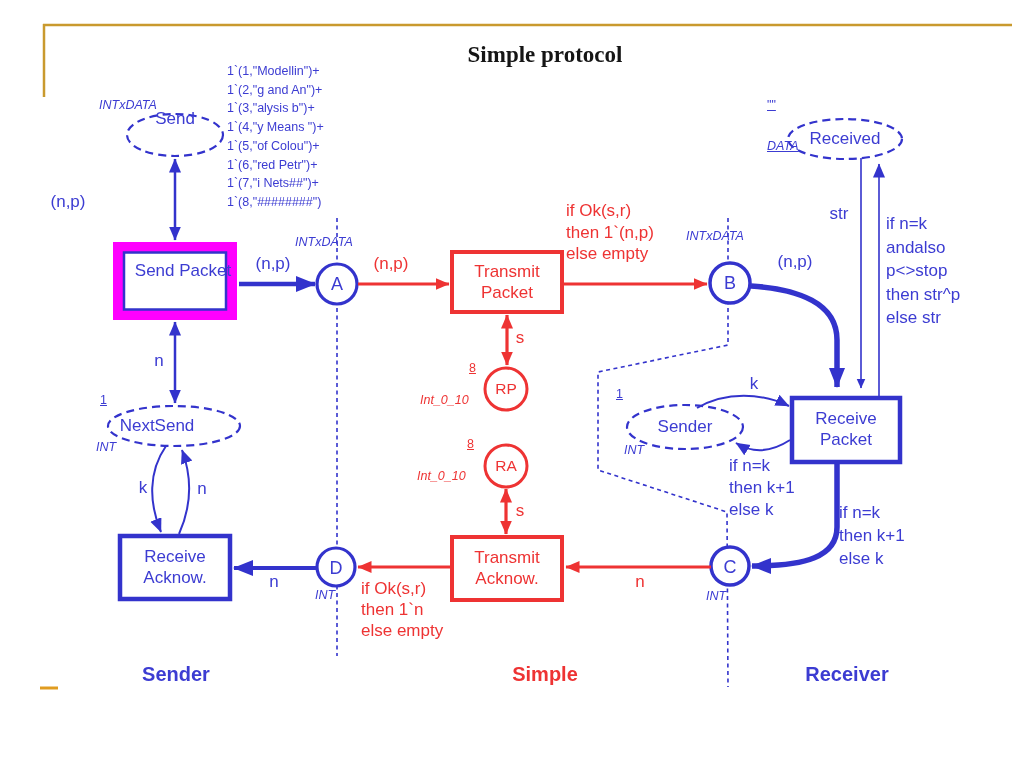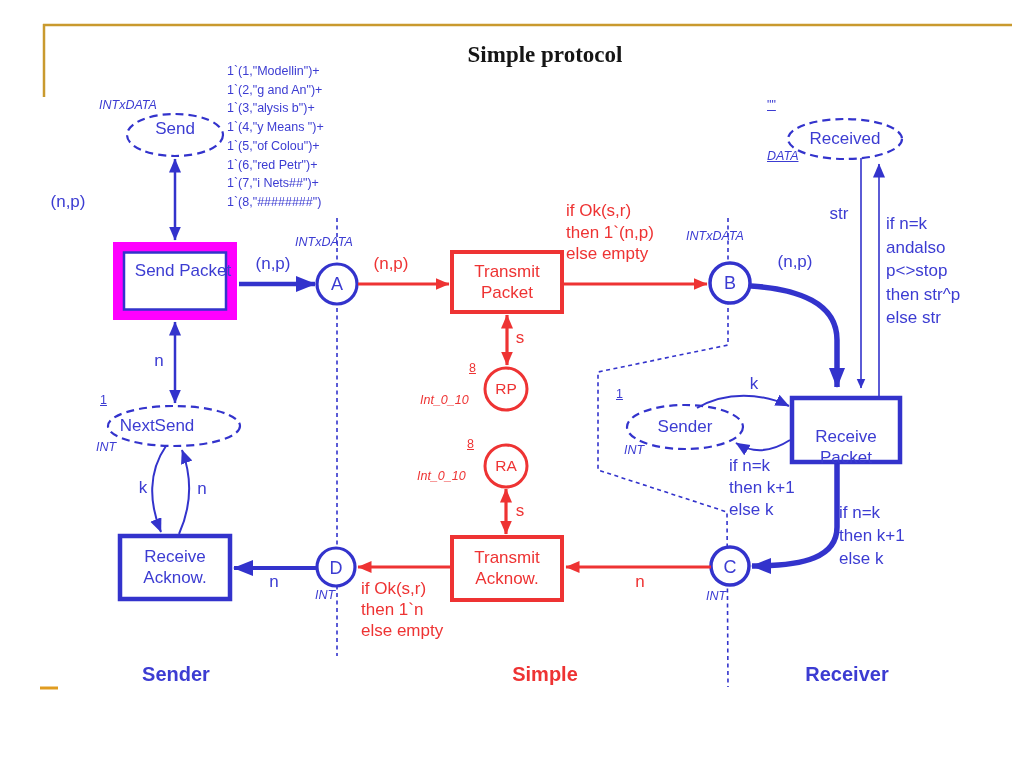--- a/index.html
+++ b/index.html
@@ -81,42 +81,42 @@
     <rect x="113" y="242" width="124" height="78" fill="#ff00ff"></rect>
     <rect x="124" y="252.5" width="102" height="57" fill="#fff" stroke="#3333cc" stroke-width="2.5"></rect>
     <rect x="452" y="252" width="110" height="60" fill="#fff" stroke="#ee3333" stroke-width="4"></rect>
     <rect x="452" y="537" width="110" height="63" fill="#fff" stroke="#ee3333" stroke-width="4"></rect>
     <rect x="792" y="398" width="108" height="64" fill="#fff" stroke="#3333cc" stroke-width="4.5"></rect>
     <rect x="120" y="536" width="110" height="63" fill="#fff" stroke="#3333cc" stroke-width="4.5"></rect>
   </svg>
 
   <div class="title">Simple protocol</div>
 
-  <div class="t" style="left:135px;top:120px;width:80px;">Send</div>
+  <div class="t" style="left:135px;top:110px;width:80px;">Send</div>
   <div class="t" style="left:92px;top:417px;width:130px;">NextSend</div>
   <div class="t" style="left:793px;top:130px;width:104px;">Received</div>
   <div class="t" style="left:633px;top:418px;width:104px;">Sender</div>
   <div class="t" style="left:317px;top:275px;width:40px;font-size:18px;">A</div>
   <div class="t" style="left:710px;top:274px;width:40px;font-size:18px;">B</div>
   <div class="t" style="left:710px;top:558px;width:40px;font-size:18px;">C</div>
   <div class="t" style="left:316px;top:559px;width:40px;font-size:18px;">D</div>
   <div class="t red" style="left:484px;top:381px;width:44px;font-size:15.5px;">RP</div>
   <div class="t red" style="left:484px;top:458px;width:44px;font-size:15.5px;">RA</div>
 
   <div class="t wrap2" style="left:127px;top:260px;width:112px;">Send Packet</div>
   <div class="t wrap2 red" style="left:457px;top:261px;width:100px;">Transmit Packet</div>
   <div class="t wrap2 red" style="left:457px;top:547px;width:100px;">Transmit Acknow.</div>
-  <div class="t wrap2" style="left:796px;top:408px;width:100px;margin-top:18px;">Receive Packet</div>
+  <div class="t wrap2" style="left:796px;top:408px;width:100px;">Receive Packet</div>
   <div class="t wrap2" style="left:125px;top:546px;width:100px;">Receive Acknow.</div>
 
   <div class="t sm left" style="left:99px;top:99px;width:80px;">INTxDATA</div>
   <div class="t sm left" style="left:96px;top:441px;width:40px;">INT</div>
   <div class="t sm left" style="left:295px;top:236px;width:80px;">INTxDATA</div>
   <div class="t sm left" style="left:686px;top:230px;width:80px;">INTxDATA</div>
-  <div class="t sm left" style="left:767px;top:150px;width:50px;text-decoration:underline;">DATA</div>
+  <div class="t sm left" style="left:767px;top:140px;width:50px;text-decoration:underline;">DATA</div>
   <div class="t sm left" style="left:624px;top:444px;width:40px;">INT</div>
   <div class="t sm left" style="left:706px;top:590px;width:40px;">INT</div>
   <div class="t sm left" style="left:315px;top:589px;width:40px;">INT</div>
   <div class="t sm left red" style="left:420px;top:394px;width:62px;">Int_0_10</div>
   <div class="t sm left red" style="left:417px;top:470px;width:62px;">Int_0_10</div>
 
   <div class="t mk left" style="left:100px;top:394px;width:14px;">1</div>
   <div class="t mk left" style="left:616px;top:388px;width:14px;">1</div>
   <div class="t mk left" style="left:767px;top:99px;width:20px;">""</div>
   <div class="t mk left red" style="left:469px;top:362px;width:14px;">8</div>

